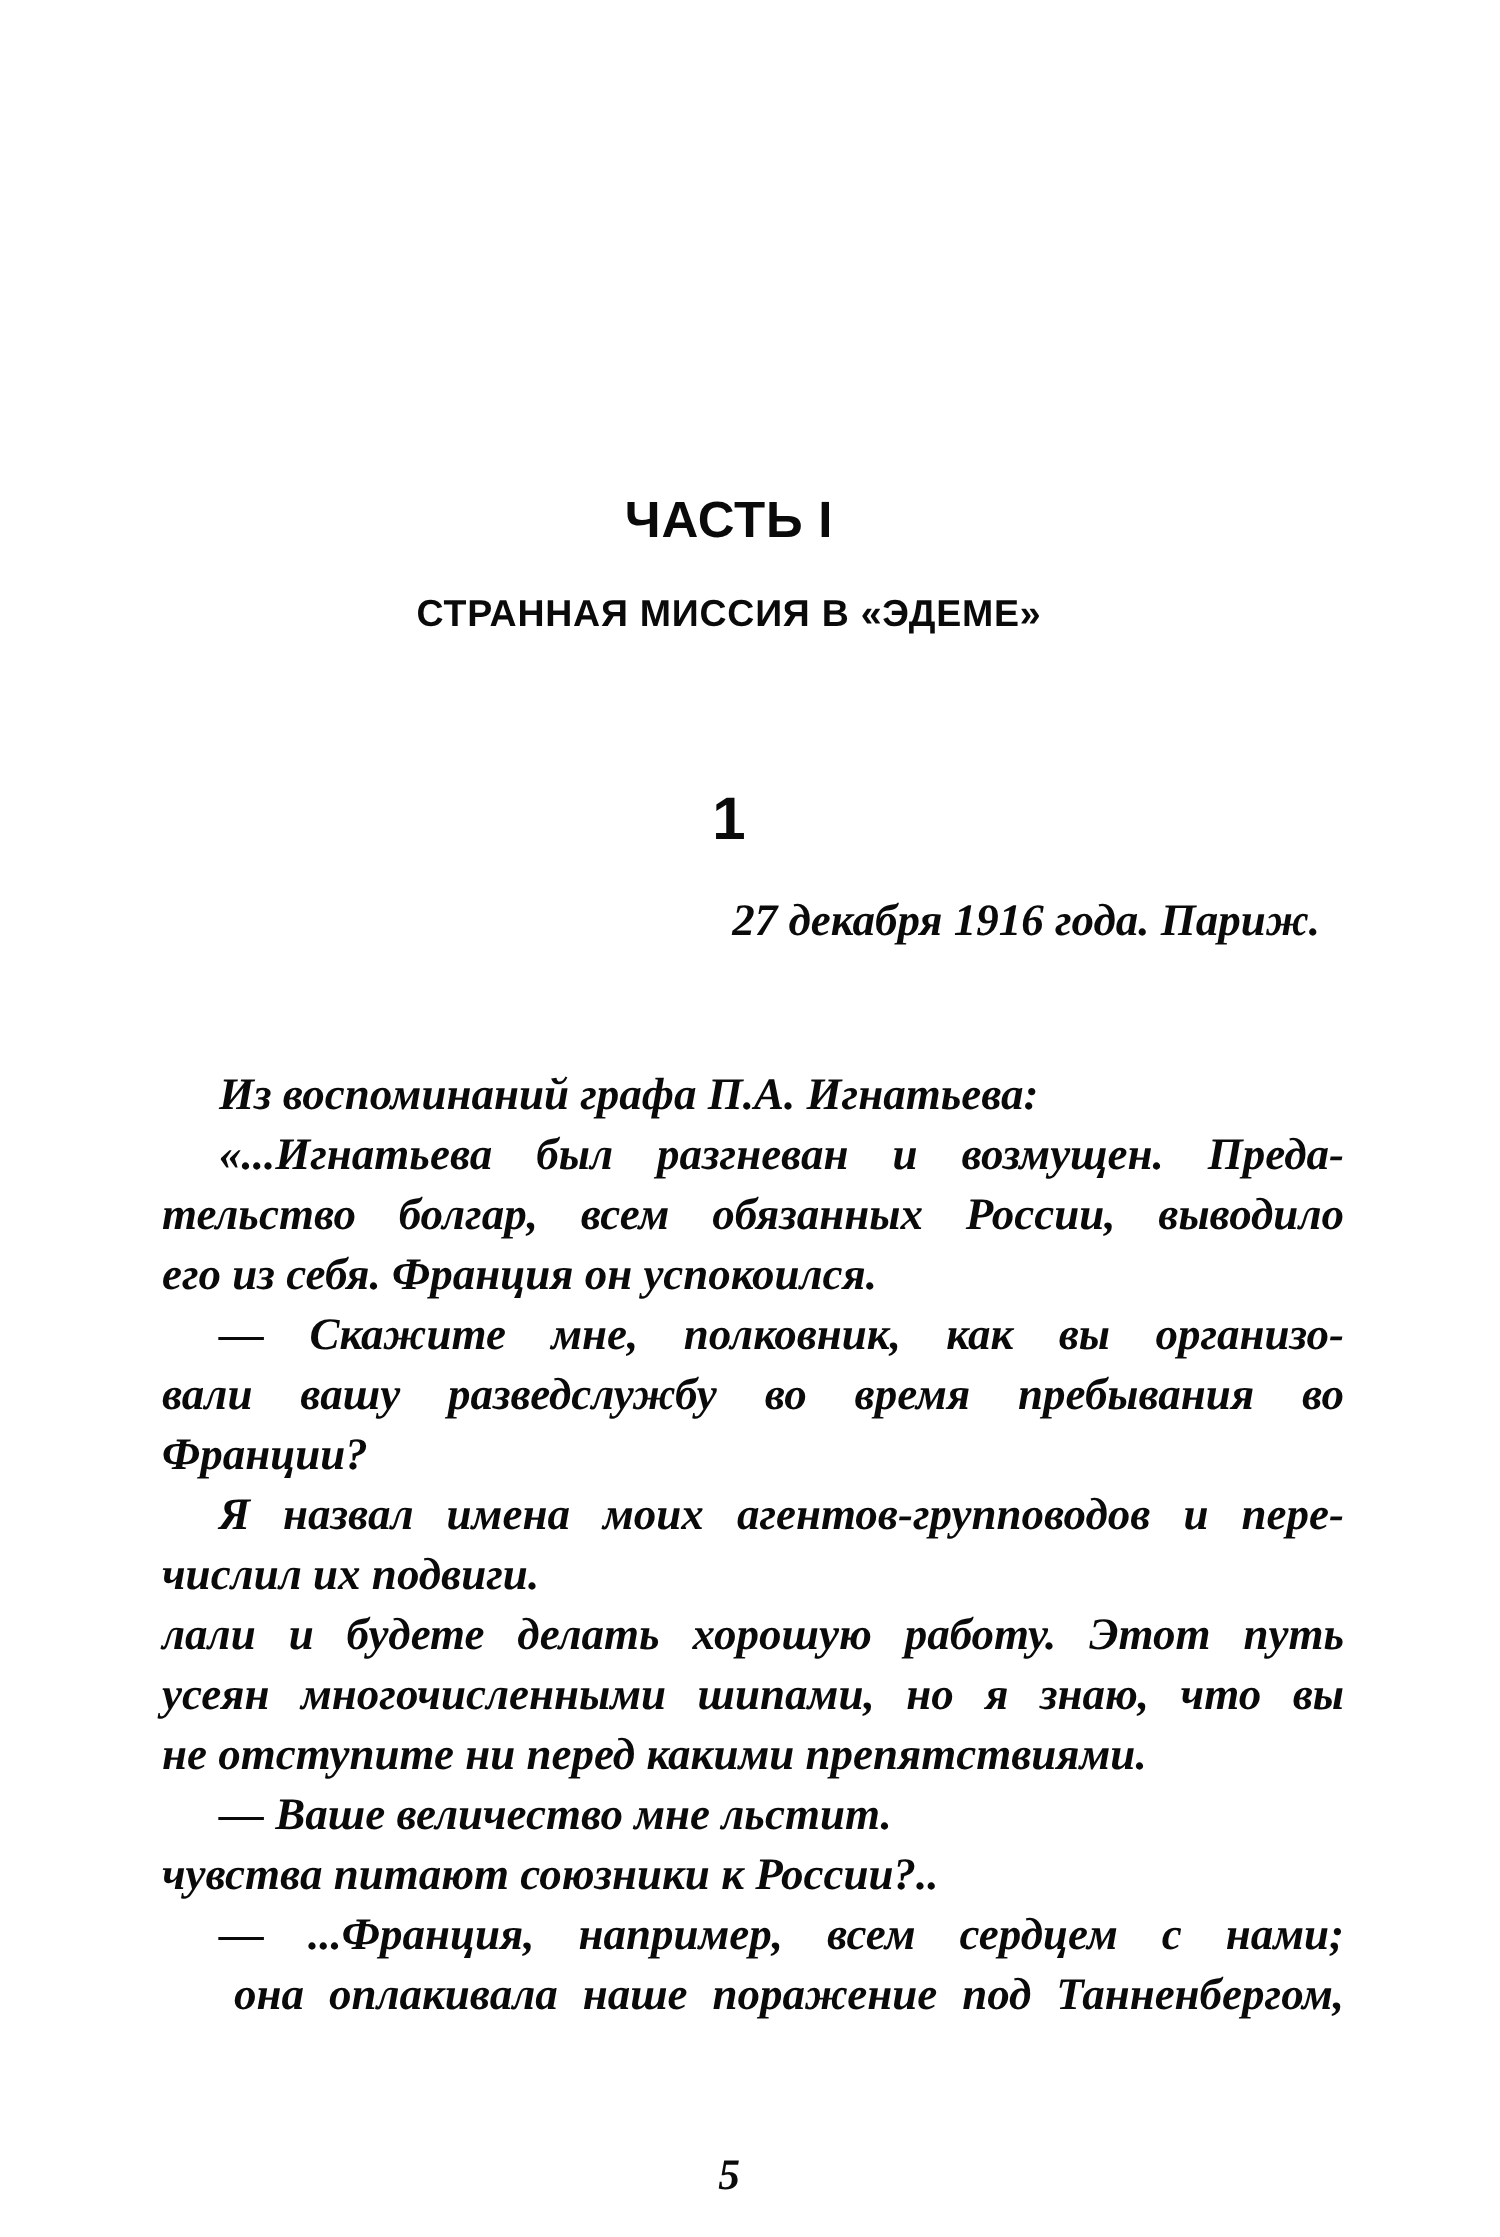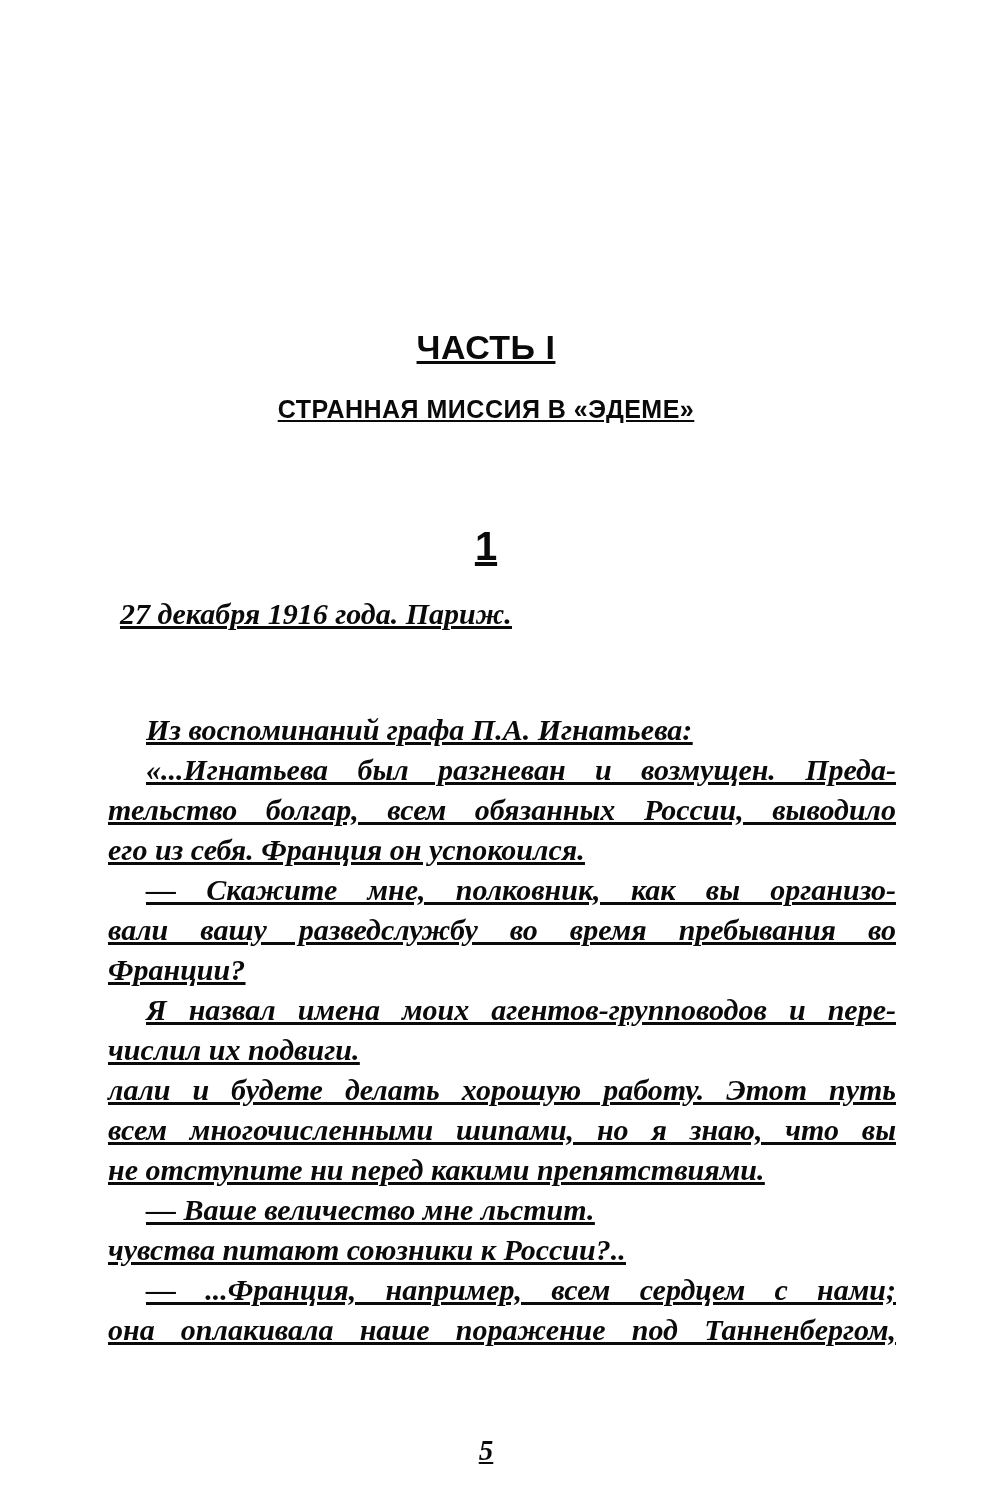--- a/index.html
+++ b/index.html
@@ -1,16 +1,16 @@
 <!DOCTYPE html>
 <html lang="ru" style="--ink: #0a0a0a; --paper: #ffffff;"><head>
 <meta charset="utf-8">
 <style>
   :root { --ink:#000; --paper:#fff; }
-  * { margin:0; padding:0; box-sizing:border-box;text-decoration:underline; }
+  * { margin:0; padding:0; box-sizing:border-box; }
   html,body { background:var(--paper); }
   .page {
     position:relative;
     width:1000px; height:1491px;
     background:var(--paper);
     color:var(--ink);
     overflow:hidden;
     font-family:"Liberation Serif", serif;
   }
   .part-title {
@@ -29,36 +29,36 @@
   }
   .chapter-number {
     position:absolute; top:524px; left:92px; width:788px;
     text-align:center;
     font-family:"Liberation Sans", sans-serif;
     font-weight:bold; font-size:40px; line-height:44px;
   }
   .dateline {
     position:absolute; top:594px; left:120px; width:760px;
     font-weight:bold; font-style:italic;
-    font-size:30px; line-height:40px;
+    font-size:30px; line-height:40px;text-align:right;
   }
   .body-text {
     position:absolute; top:710px; left:108px; width:788px;
     font-weight:bold; font-style:italic;
     font-size:30px; line-height:40px;
   }
   .line {
     text-align:justify;
     text-align-last:justify;
     -moz-text-align-last:justify;
     white-space:normal;
   }
   .line.para-first { text-indent:38px; }
   .line.para-last  { text-align-last:left; -moz-text-align-last:left; }
-  .para.continues .line.para-last { text-align-last:justify; -moz-text-align-last:justify; }
+  .para.continues .line.para-last { text-align-last:justify;margin-left:48px; -moz-text-align-last:justify; }
   .page-number {
     position:absolute; top:1430px; left:92px; width:788px;
     text-align:center;
     font-weight:bold; font-style:italic;
     font-size:29px; line-height:40px;
   }
 </style>
 </head>
 <body>
 
@@ -86,21 +86,21 @@
         <div class="line para-first">— Скажите мне, полковник, как вы организо-</div>
         <div class="line">вали вашу разведслужбу во время пребывания во</div>
         <div class="line para-last">Франции?</div>
       </div>
       <div class="para">
         <div class="line para-first">Я назвал имена моих агентов-групповодов и пере-</div>
         <div class="line para-last">числил их подвиги.</div>
       </div>
       <div class="para">
         <div class="line">лали и будете делать хорошую работу. Этот путь</div>
-        <div class="line">всем многочисленными шипами, но я знаю, что вы</div>
+        <div class="line">усеян многочисленными шипами, но я знаю, что вы</div>
         <div class="line para-last">не отступите ни перед какими препятствиями.</div>
       </div>
       <div class="para">
         <div class="line para-first para-last">— Ваше величество мне льстит.</div>
       </div>
       <div class="para">
         <div class="line para-last">чувства питают союзники к России?..</div>
       </div>
       <div class="para continues">
         <div class="line para-first">— ...Франция, например, всем сердцем с нами;</div>

